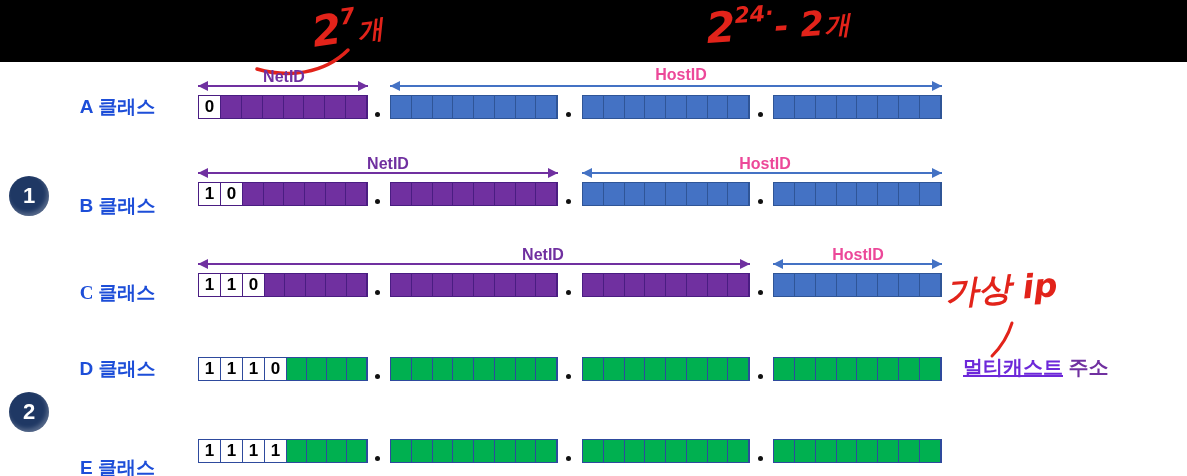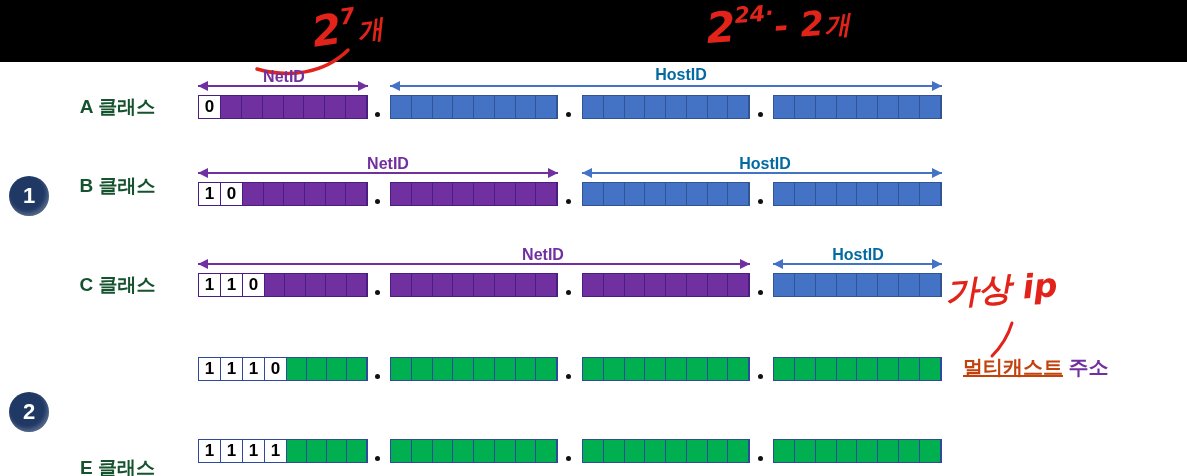--- a/index.html
+++ b/index.html
@@ -12,21 +12,21 @@
   
   .hand{color:#e2231a;font-style:italic;font-weight:bold;font-family:"DejaVu Sans",sans-serif;line-height:1;}
   .hw{position:absolute;white-space:nowrap;}
   .hw .base{font-size:42px;}
   .hw .exp{font-size:22px;vertical-align:18px;}
   .hw .rest{font-size:34px;}
   .hw .unit{font-size:26px;}
   .hw-ip{position:absolute;font-size:33px;}
 
   
-  .clabel{position:absolute;left:55px;width:125px;text-align:center;color:#14532d;
+  .clabel{position:absolute;left:55px;width:125px;text-align:center;color:#1d4ed8;
           font-size:19px;font-weight:bold;line-height:24px;}
   .octet{position:absolute;height:24px;box-sizing:border-box;border:1px solid var(--b);display:flex;}
   .octet .fillpart{flex:1;background-image:repeating-linear-gradient(to right,
       var(--f) 0, var(--f) calc(var(--seg) - 1px),
       var(--b) calc(var(--seg) - 1px), var(--b) var(--seg));}
   .bitcell{width:21px;background:#fff;border-right:1px solid var(--b);color:#000;
            font-size:17px;font-weight:bold;text-align:center;line-height:22px;}
   .net{--f:#7030A0;--b:#4a1d82;}
   .host{--f:#4472C4;--b:#2F5597;}
   .resv{--f:#00B050;--b:#2e4a9d;}
@@ -35,31 +35,31 @@
   
   .dim{position:absolute;height:0;border-top:2px solid var(--c);}
   .dim::before,.dim::after{content:'';position:absolute;top:-6px;width:0;height:0;
       border-top:5px solid transparent;border-bottom:5px solid transparent;}
   .dim::before{left:0;border-right:10px solid var(--c);}
   .dim::after{right:0;border-left:10px solid var(--c);}
   .dim.netc{--c:#7030A0;}
   .dim.hostc{--c:#4472C4;}
   .dimlabel{position:absolute;font-weight:bold;font-size:16px;transform:translateX(-50%);white-space:nowrap;}
   .netlab{color:#7030A0;}
-  .hostlab{color:#0369a1;}
+  .hostlab{color:#ec4899;}
 
   
   .marker{position:absolute;left:9px;width:40px;height:40px;border-radius:50%;
           background:#1F3864;color:#fff;font-weight:bold;font-size:22px;
           display:flex;align-items:center;justify-content:center;
           box-shadow:inset -2px -3px 4px rgba(255,255,255,.25);}
 
   
   .note{position:absolute;font-size:20px;font-weight:bold;white-space:nowrap;}
-  .red-u{color:#c2410c;text-decoration:underline;text-decoration-thickness:2px;}
+  .red-u{color:#6d28d9;text-decoration:underline;text-decoration-thickness:2px;}
   .red{color:#C00000;}
   .purp{color:#7030A0;}
   .curve{position:absolute;}
 </style>
 </head>
 <body>
 
 <div class="stage">
 
   <div class="topbar"></div>
@@ -97,21 +97,21 @@
   <div class="octet host" style="left:582px;top:95px;width:168px;">
       <div class="fillpart" style="--seg:12.5%;"></div>
     </div>
   <div class="octet host" style="left:773px;top:95px;width:169px;">
       <div class="fillpart" style="--seg:12.5%;"></div>
     </div>
   <div class="dot" style="left:375px;top:112px;"></div>
   <div class="dot" style="left:566px;top:112px;"></div>
   <div class="dot" style="left:758px;top:112px;"></div>
 
-  <div class="clabel" style="top:174px;">B 클래스</div>
+  <div class="clabel" style="top:194px;">B 클래스</div>
   <div class="dimlabel netlab" style="left:388px;top:155px;">NetID</div>
   <div class="dim netc" style="left:198px;top:172px;width:360px;"></div>
   <div class="dimlabel hostlab" style="left:765px;top:155px;">HostID</div>
   <div class="dim hostc" style="left:582px;top:172px;width:360px;"></div>
   <div class="octet net" style="left:198px;top:182px;width:170px;">
     <div class="bitcell">1</div>
     <div class="bitcell">0</div>
     <div class="fillpart" style="--seg:16.6667%;"></div>
   </div>
   <div class="octet net" style="left:390px;top:182px;width:168px;">
@@ -120,21 +120,21 @@
   <div class="octet host" style="left:582px;top:182px;width:168px;">
       <div class="fillpart" style="--seg:12.5%;"></div>
     </div>
   <div class="octet host" style="left:773px;top:182px;width:169px;">
       <div class="fillpart" style="--seg:12.5%;"></div>
     </div>
   <div class="dot" style="left:375px;top:199px;"></div>
   <div class="dot" style="left:566px;top:199px;"></div>
   <div class="dot" style="left:758px;top:199px;"></div>
 
-  <div class="clabel" style="top:273px;">C 클래스</div>
+  <div class="clabel" style="top:281px;font-family:Liberation Serif, serif;">C 클래스</div>
   <div class="dimlabel netlab" style="left:543px;top:246px;">NetID</div>
   <div class="dim netc" style="left:198px;top:263px;width:552px;"></div>
   <div class="dimlabel hostlab" style="left:858px;top:246px;">HostID</div>
   <div class="dim hostc" style="left:773px;top:263px;width:169px;"></div>
   <div class="octet net" style="left:198px;top:273px;width:170px;">
     <div class="bitcell">1</div>
     <div class="bitcell">1</div>
     <div class="bitcell">0</div>
     <div class="fillpart" style="--seg:20%;"></div>
   </div>
@@ -149,20 +149,21 @@
     </div>
   <div class="dot" style="left:375px;top:290px;"></div>
   <div class="dot" style="left:566px;top:290px;"></div>
   <div class="dot" style="left:758px;top:290px;"></div>
 
   <div class="hw-ip hand" style="left:945px;top:272px;transform:rotate(-4deg);">가상 ip</div>
   <svg class="curve" style="left:988px;top:320px;" width="28" height="40">
     <path d="M24,3 C20,16 12,28 4,36" stroke="#e2231a" stroke-width="3" fill="none" stroke-linecap="round"></path>
   </svg>
 
+  <div class="clabel" style="top:357px;">D 클래스</div>
   <div class="octet resv" style="left:198px;top:357px;width:170px;">
     <div class="bitcell">1</div>
     <div class="bitcell">1</div>
     <div class="bitcell">1</div>
     <div class="bitcell">0</div>
     <div class="fillpart" style="--seg:25%;"></div>
   </div>
   <div class="octet resv" style="left:390px;top:357px;width:168px;">
       <div class="fillpart" style="--seg:12.5%;"></div>
     </div>

